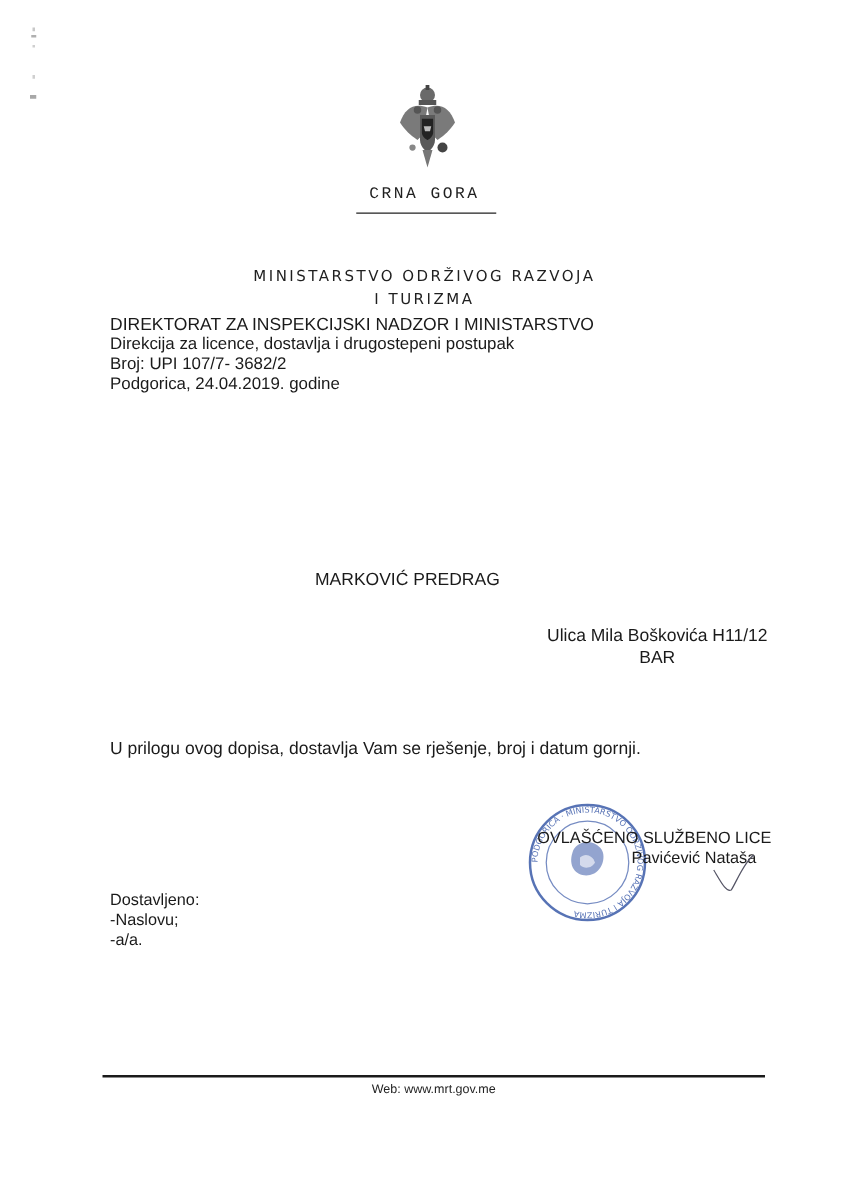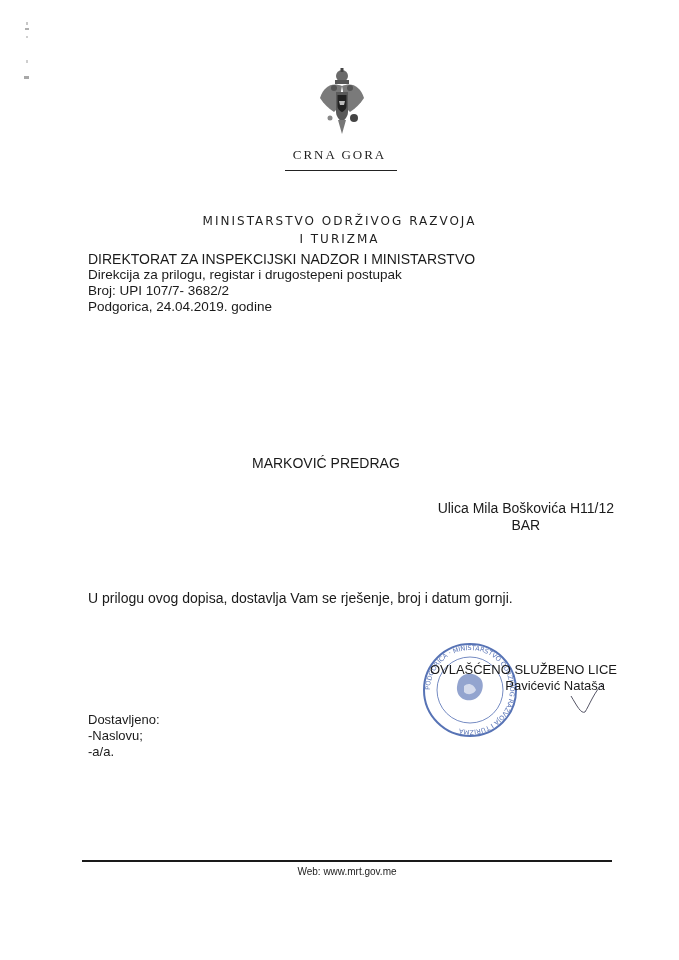--- a/index.html
+++ b/index.html
@@ -4,21 +4,21 @@
 <style>
   html, body { margin: 0; padding: 0; }
   body {
     width: 679px; height: 960px; background: #ffffff; position: relative; overflow: hidden;
     font-family: "Liberation Sans", sans-serif; color: #1a1a1a;
   }
   .abs { position: absolute; }
   .crest { left: 318px; top: 68px; width: 48px; height: 72px; }
   .hdr-country {
     left: 0; width: 679px; top: 147px; text-align: center;
-    font-family: Liberation Serif, serif; font-size: 13px; letter-spacing: 2px; color: #1f1f1f;
+    font-family: Liberation Mono, monospace; font-size: 13px; letter-spacing: 2px; color: #1f1f1f;
   }
   .hdr-line { left: 285px; top: 170px; width: 112px; height: 1px; background: #222; }
   .hdr-ministry {
     left: 0; width: 679px; top: 180px; text-align: center;
     font-family: "DejaVu Sans", sans-serif; font-size: 12px; letter-spacing: 2px; line-height: 18px; color: #1f1f1f; margin-top: 32px;
   }
   .dept { left: 88px; top: 251px; font-size: 13.5px; line-height: 16px; color: #1a1a1a; }
   .dept div { white-space: nowrap; }
   .recipient { left: 252px; top: 455px; font-size: 14px; }
   .address { right: 65px; top: 500px; text-align: center; font-size: 14px; line-height: 17px; }
@@ -69,21 +69,21 @@
 
 <div class="abs hdr-country">CRNA GORA</div>
 <div class="abs hdr-line"></div>
 <div class="abs hdr-ministry">
   <div>MINISTARSTVO ODRŽIVOG RAZVOJA</div>
   <div>I TURIZMA</div>
 </div>
 
 <div class="abs dept">
   <div style="font-size:14px;">DIREKTORAT ZA INSPEKCIJSKI NADZOR  I MINISTARSTVO</div>
-  <div>Direkcija za prilogu, registar i drugostepeni postupak</div>
+  <div>Direkcija za licence, dostavlja i drugostepeni postupak</div>
   <div>Broj: UPI 107/7- 3682/2</div>
   <div>Podgorica, 24.04.2019. godine</div>
 </div>
 
 <div class="abs recipient">MARKOVIĆ PREDRAG</div>
 
 <div class="abs address">
   <div>Ulica Mila Boškovića H11/12</div>
   <div>BAR</div>
 </div>

